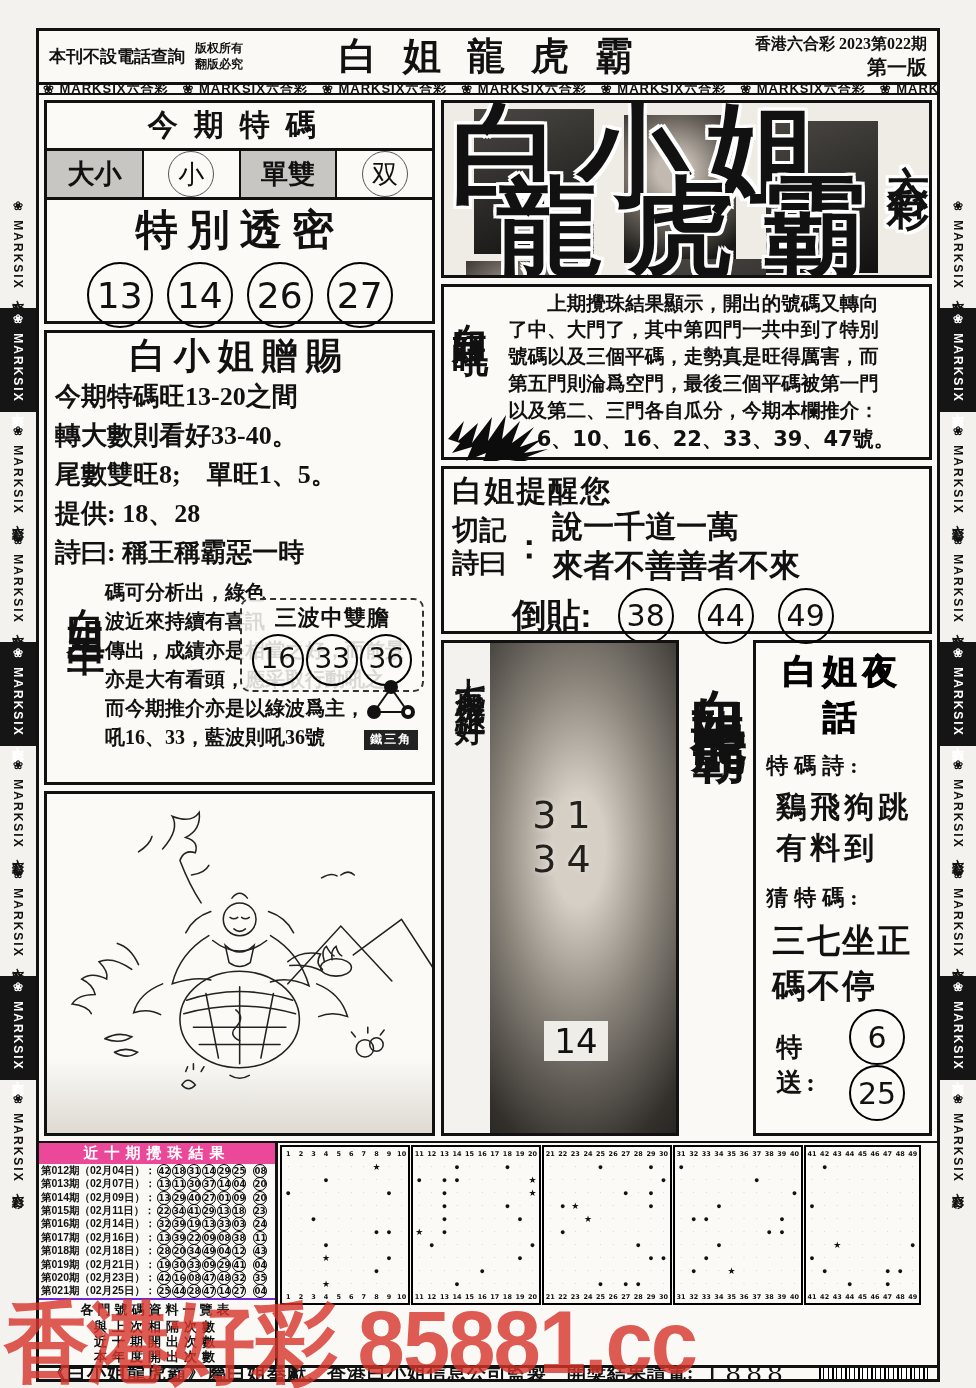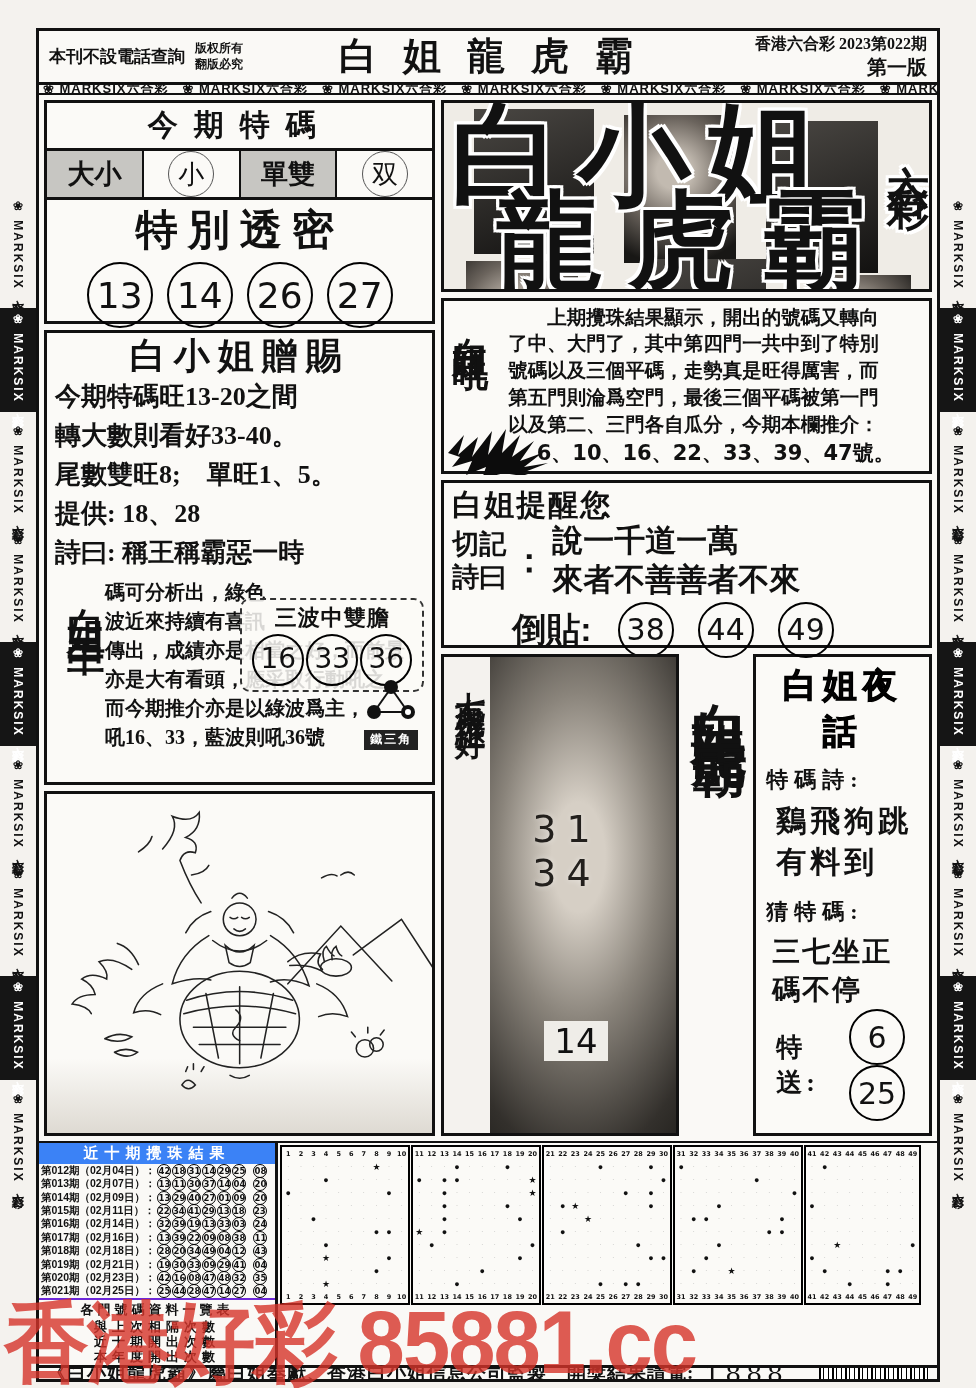--- a/index.html
+++ b/index.html
@@ -107,29 +107,29 @@
            color:#23201d;letter-spacing:10px;text-shadow:0 0 6px rgba(255,255,255,.5);}
   .pp-tag{position:absolute;left:100px;bottom:72px;background:#efede8;color:#111;font-size:34px;
           font-family:"DejaVu Sans",sans-serif;padding:0 10px;}
   .vert-title{width:62px;writing-mode:vertical-rl;text-orientation:upright;font-size:56px;
               font-weight:900;letter-spacing:10px;line-height:1;padding-top:4px;}
   .night-talk{flex:1;padding:6px 10px;display:flex;flex-direction:column;}
   .nt-title{text-align:center;font-size:34px;font-weight:900;letter-spacing:6px;
             -webkit-text-stroke:1px #000;}
   .nt-label{font-size:22px;font-weight:900;letter-spacing:6px;margin-top:10px;}
   .nt-poem{font-size:30px;font-weight:700;letter-spacing:4px;margin:6px 0 4px 10px;}
-  .nt-guess{font-size:28px;font-weight:900;font-family:"Liberation Sans",sans-serif;
+  .nt-guess{font-size:33px;font-weight:900;font-family:"Liberation Sans",sans-serif;
             letter-spacing:2px;margin:6px 0 0 6px;}
   .send-row{display:flex;align-items:center;margin-top:auto;padding-bottom:6px;}
   .send-label{font-size:26px;font-weight:900;letter-spacing:4px;margin:0 16px 0 10px;}
   .send .nc{width:52px;height:52px;font-size:30px;margin:0 14px;}
   
   .bottom-section{display:flex;border-top:2px solid #111;align-items:flex-start;}
   .results{width:236px;border-right:3px solid #111;}
-  .results-title{background:#3b82f6;color:#fff;font-weight:900;font-size:15px;text-align:center;
+  .results-title{background:#ec4899;color:#fff;font-weight:900;font-size:15px;text-align:center;
                  letter-spacing:6px;padding:1px 0;font-family:"Liberation Sans",sans-serif;}
   .res-row{display:flex;align-items:center;height:13.4px;padding-left:2px;white-space:nowrap;}
   .res-label{font-size:10.5px;font-weight:700;font-family:"Liberation Sans",sans-serif;margin-right:2px;}
   .rc{width:14px;height:14px;border:1.2px solid #000;border-radius:50%;display:inline-flex;
       align-items:center;justify-content:center;font-size:8.5px;font-weight:700;margin-right:1px;
       font-family:"DejaVu Sans",sans-serif;box-sizing:border-box;}
   .rc.sp{margin-left:6px;}
   .results-footer-title{font-size:13px;font-weight:900;text-align:center;letter-spacing:4px;
                         border-top:2px solid #6d28d9;padding:1px 0;}
   .foot-row{font-size:13px;font-weight:900;text-align:center;letter-spacing:5px;line-height:1.15;}

